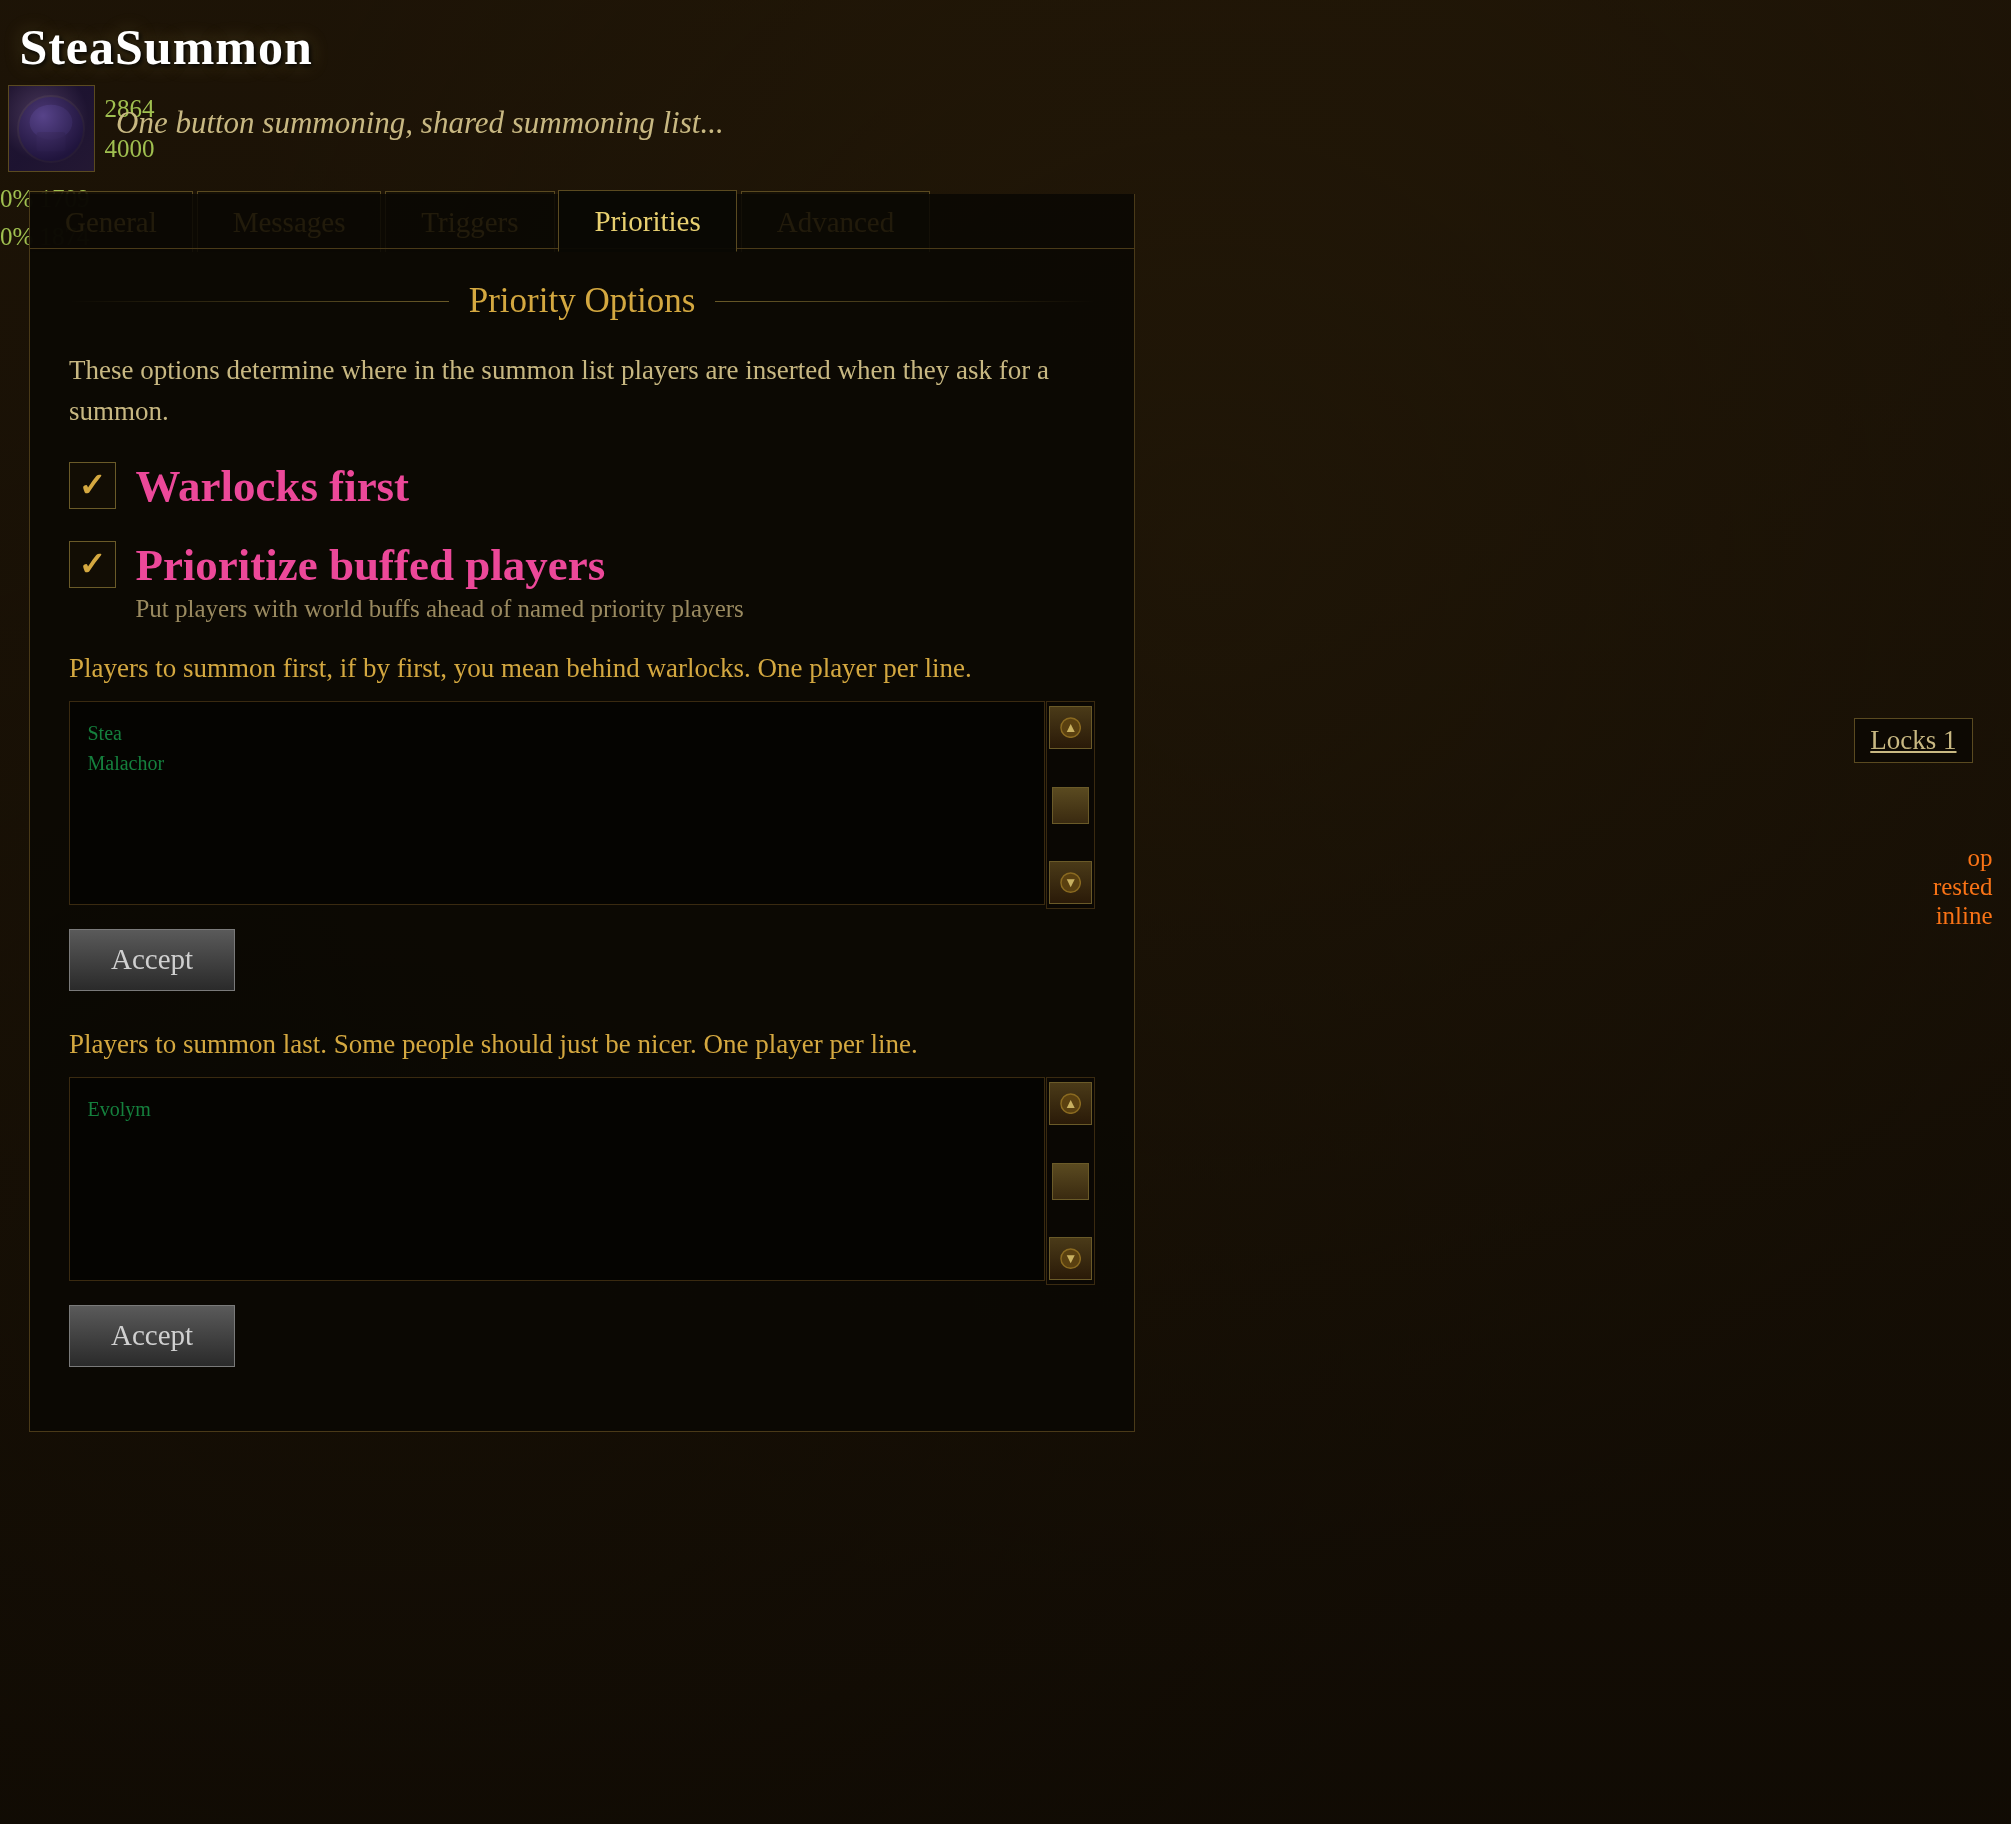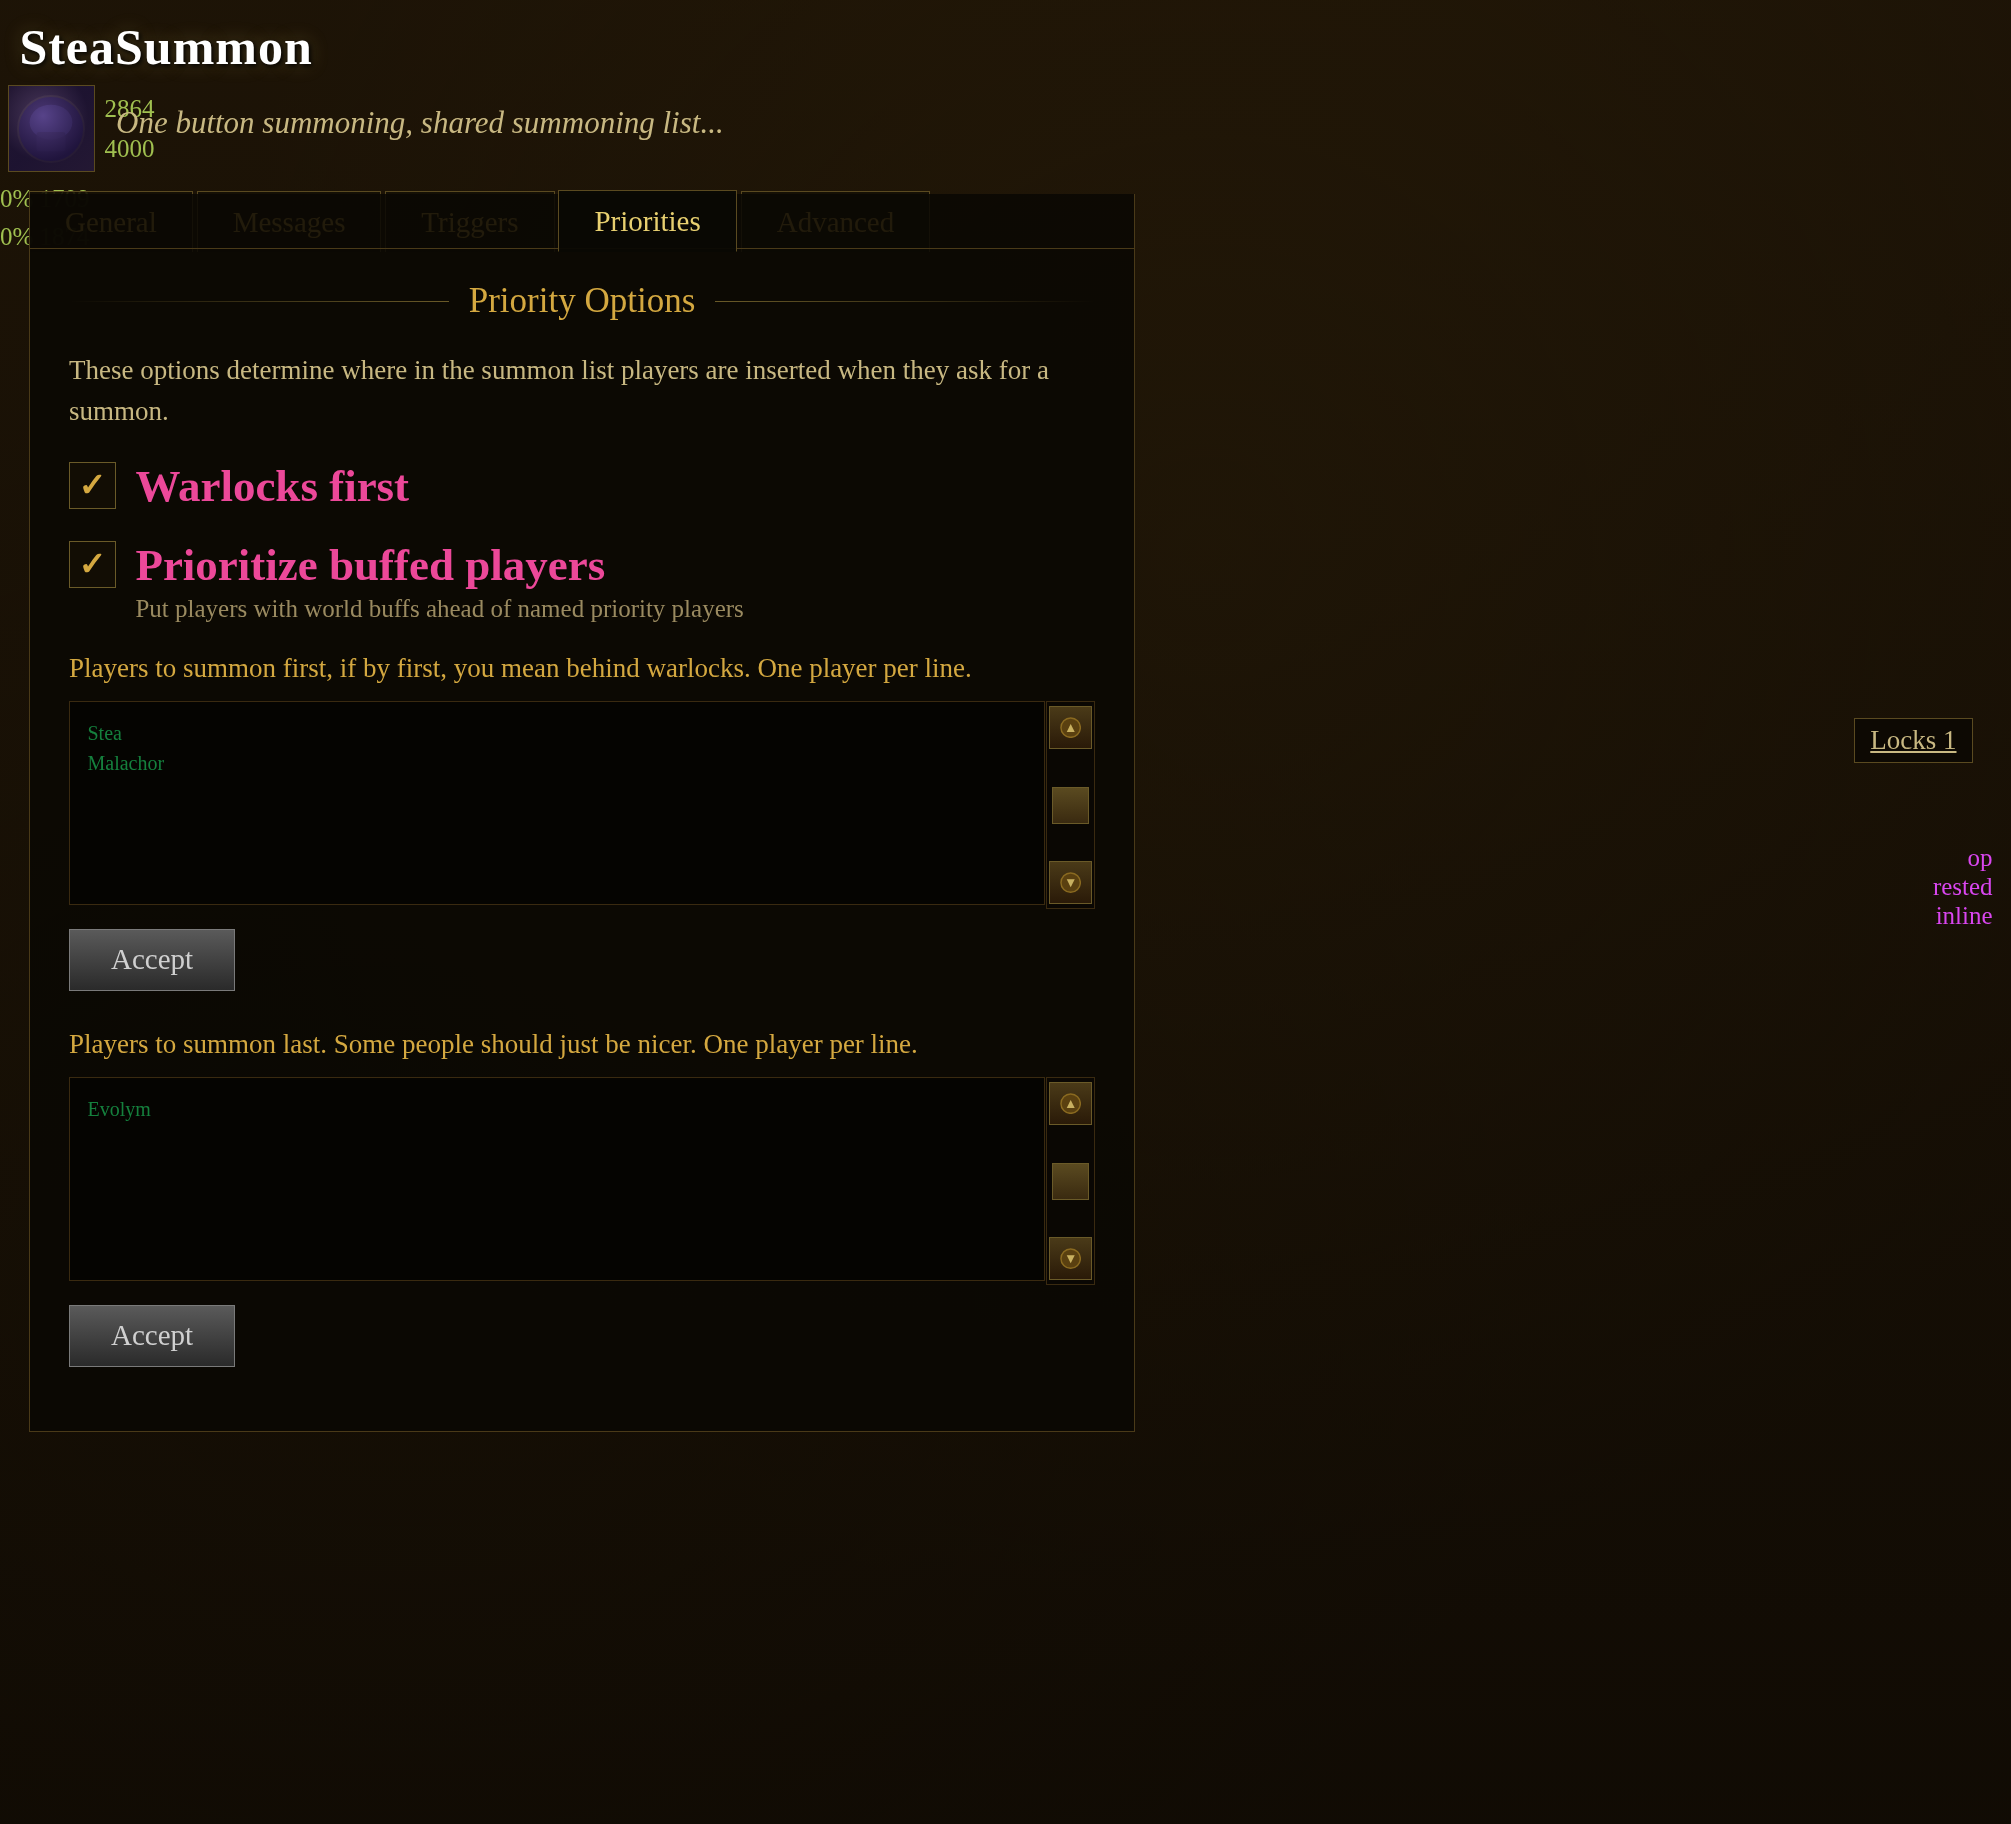--- a/index.html
+++ b/index.html
@@ -327,21 +327,21 @@
       background: rgba(10,8,3,0.8);
       padding: 5.8px 15.5px;
       border: 1px solid #5a4a20;
       text-decoration: underline;
     }
 
     .right-panel-text {
       position: absolute;
       right: 19.4px;
       font-size: 25px;
-      color: #d946ef;
+      color: #f97316;
     }
   </style>
 </head>
 <body>
 
 <div class="bg-overlay"></div>
 
 <div class="app-title">SteaSummon</div>
 
 <div class="minimap-area">

